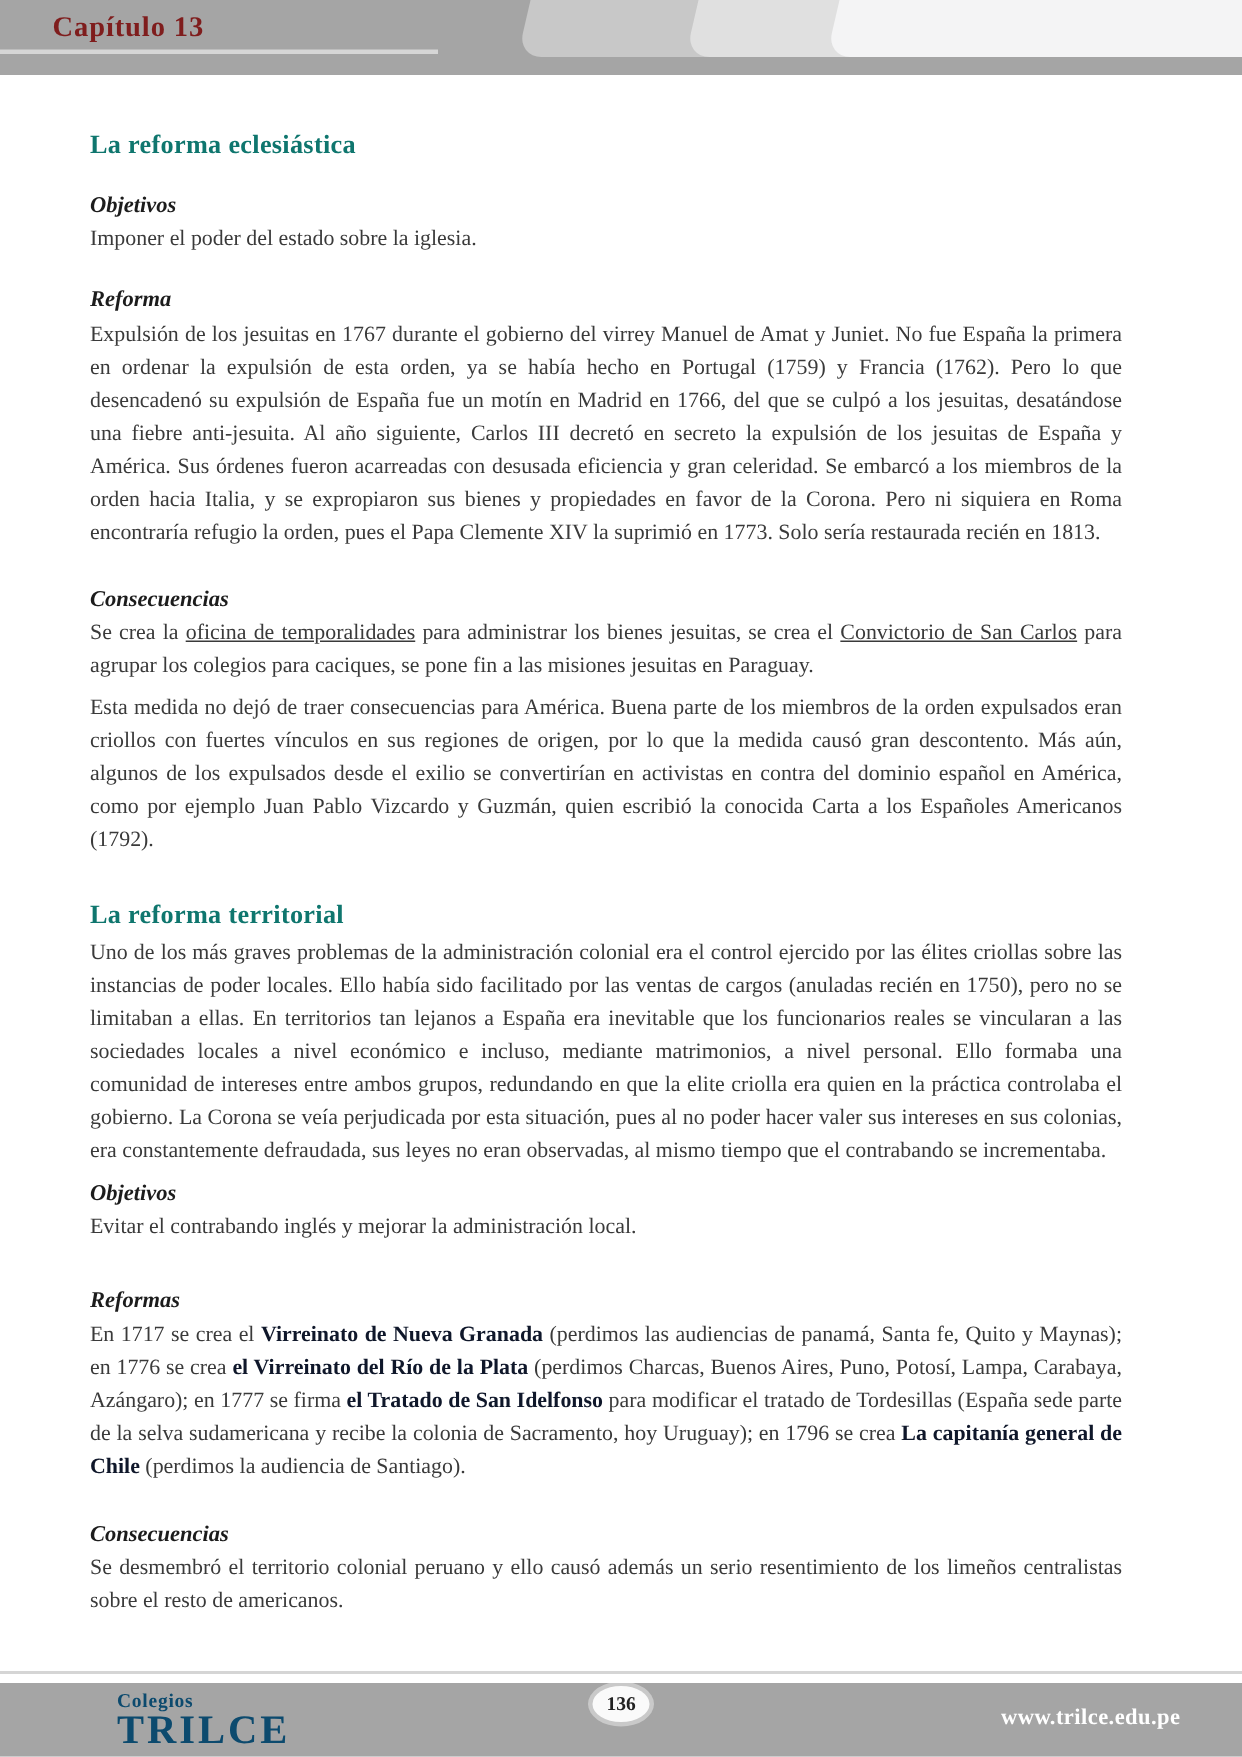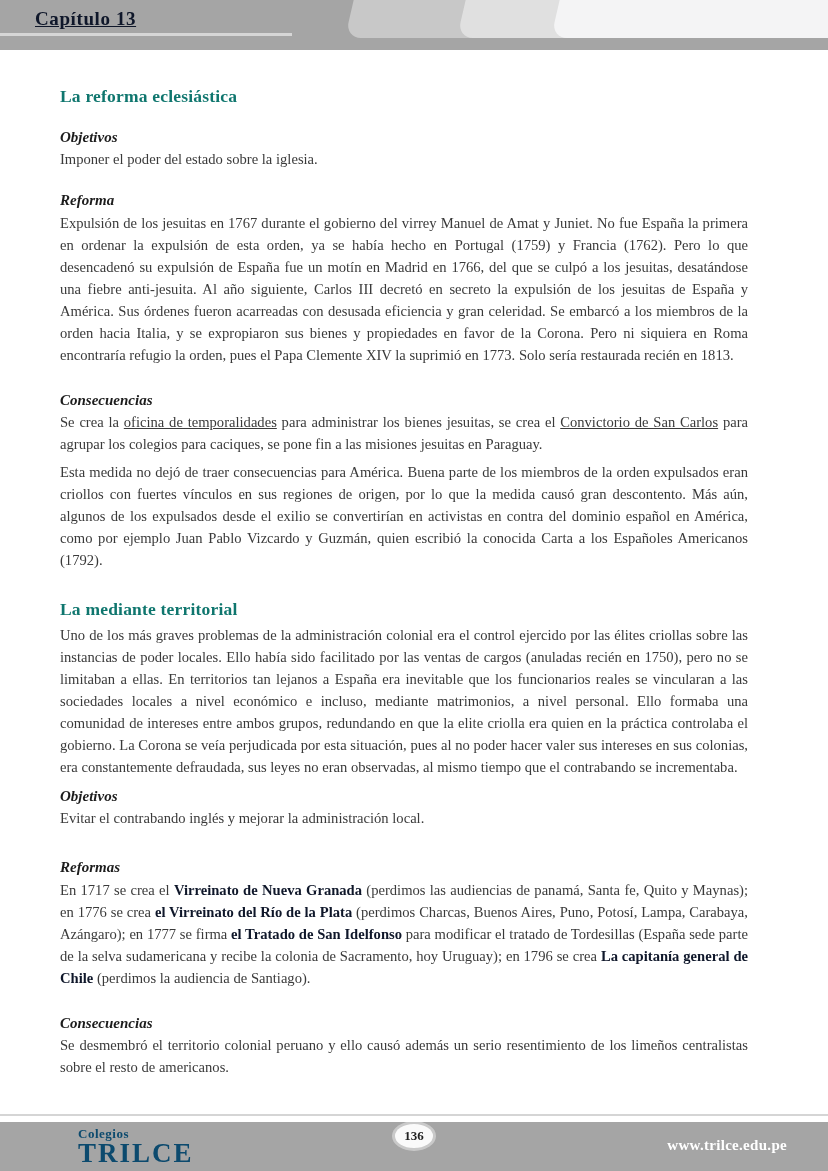--- a/index.html
+++ b/index.html
@@ -19,21 +19,21 @@
     width:828px; height:50px;
     background:#a5a5a5;
     overflow:hidden;
   }
   .band { position:absolute; top:-6px; height:44px; transform:skewX(-13deg); border-bottom-left-radius:16px; }
   .band-1 { left:350px; width:560px; background:#c8c8c8; }
   .band-2 { left:462px; width:500px; background:#e0e0e0; }
   .band-3 { left:556px; width:460px; background:#f4f4f5; }
   .chapter-title {
     position:absolute; left:35px; top:8px;
-    color:#0f172a; font-size:19px; font-weight:bold; letter-spacing:0.6px;text-decoration:underline;
+    color:#7f1d1d; font-size:19px; font-weight:bold; letter-spacing:0.6px;
   }
   .chapter-underline {
     position:absolute; left:0; top:33px;
     width:292px; height:3px; background:#d6d6d6;
   }
 
   
   main {
     position:absolute; top:50px; left:0;
     width:828px;
@@ -109,21 +109,21 @@
 
 <main>
   <h2 class="sec b0">La reforma eclesiástica</h2>
   <h4 class="sub b1">Objetivos</h4>
   <p class="body b2">Imponer el poder del estado sobre la iglesia.</p>
   <h4 class="sub b3">Reforma</h4>
   <p class="body b4">Expulsión de los jesuitas en 1767 durante el gobierno del virrey Manuel de Amat y Juniet. No fue España la primera en ordenar la expulsión de esta orden, ya se había hecho en Portugal (1759) y Francia (1762). Pero lo que desencadenó su expulsión de España fue un motín en Madrid en 1766, del que se culpó a los jesuitas, desatándose una fiebre anti-jesuita. Al año siguiente, Carlos III decretó en secreto la expulsión de los jesuitas de España y América. Sus órdenes fueron acarreadas con desusada eficiencia y gran celeridad. Se embarcó a los miembros de la orden hacia Italia, y se expropiaron sus bienes y propiedades en favor de la Corona. Pero ni siquiera en Roma encontraría refugio la orden, pues el Papa Clemente XIV la suprimió en 1773. Solo sería restaurada recién en 1813.</p>
   <h4 class="sub b5">Consecuencias</h4>
   <p class="body b6"><span>Se crea la </span><span class="seg-underline">oficina de temporalidades</span><span> para administrar los bienes jesuitas, se crea el </span><span class="seg-underline">Convictorio de San Carlos</span><span> para agrupar los colegios para caciques, se pone fin a las misiones jesuitas en Paraguay.</span></p>
   <p class="body b7">Esta medida no dejó de traer consecuencias para América. Buena parte de los miembros de la orden expulsados eran criollos con fuertes vínculos en sus regiones de origen, por lo que la medida causó gran descontento. Más aún, algunos de los expulsados desde el exilio se convertirían en activistas en contra del dominio español en América, como por ejemplo Juan Pablo Vizcardo y Guzmán, quien escribió la conocida Carta a los Españoles Americanos (1792).</p>
-  <h2 class="sec b8">La mediante territorial</h2>
+  <h2 class="sec b8">La reforma territorial</h2>
   <p class="body b9">Uno de los más graves problemas de la administración colonial era el control ejercido por las élites criollas sobre las instancias de poder locales. Ello había sido facilitado por las ventas de cargos (anuladas recién en 1750), pero no se limitaban a ellas. En territorios tan lejanos a España era inevitable que los funcionarios reales se vincularan a las sociedades locales a nivel económico e incluso, mediante matrimonios, a nivel personal. Ello formaba una comunidad de intereses entre ambos grupos, redundando en que la elite criolla era quien en la práctica controlaba el gobierno. La Corona se veía perjudicada por esta situación, pues al no poder hacer valer sus intereses en sus colonias, era constantemente defraudada, sus leyes no eran observadas, al mismo tiempo que el contrabando se incrementaba.</p>
   <h4 class="sub b10">Objetivos</h4>
   <p class="body b11">Evitar el contrabando inglés y mejorar la administración local.</p>
   <h4 class="sub b12">Reformas</h4>
   <p class="body b13"><span>En 1717 se crea el </span><span class="seg-bold">Virreinato de Nueva Granada</span><span> (perdimos las audiencias de panamá, Santa fe, Quito y Maynas); en 1776 se crea </span><span class="seg-bold">el Virreinato del Río de la Plata</span><span> (perdimos Charcas, Buenos Aires, Puno, Potosí, Lampa, Carabaya, Azángaro); en 1777 se firma </span><span class="seg-bold">el Tratado de San Idelfonso</span><span> para modificar el tratado de Tordesillas (España sede parte de la selva sudamericana y recibe la colonia de Sacramento, hoy Uruguay); en 1796 se crea </span><span class="seg-bold">La capitanía general de Chile</span><span> (perdimos la audiencia de Santiago).</span></p>
   <h4 class="sub b14">Consecuencias</h4>
   <p class="body b15">Se desmembró el territorio colonial peruano y ello causó además un serio resentimiento de los limeños centralistas sobre el resto de americanos.</p>
 </main>
 
 <div class="footer-rule"></div>

